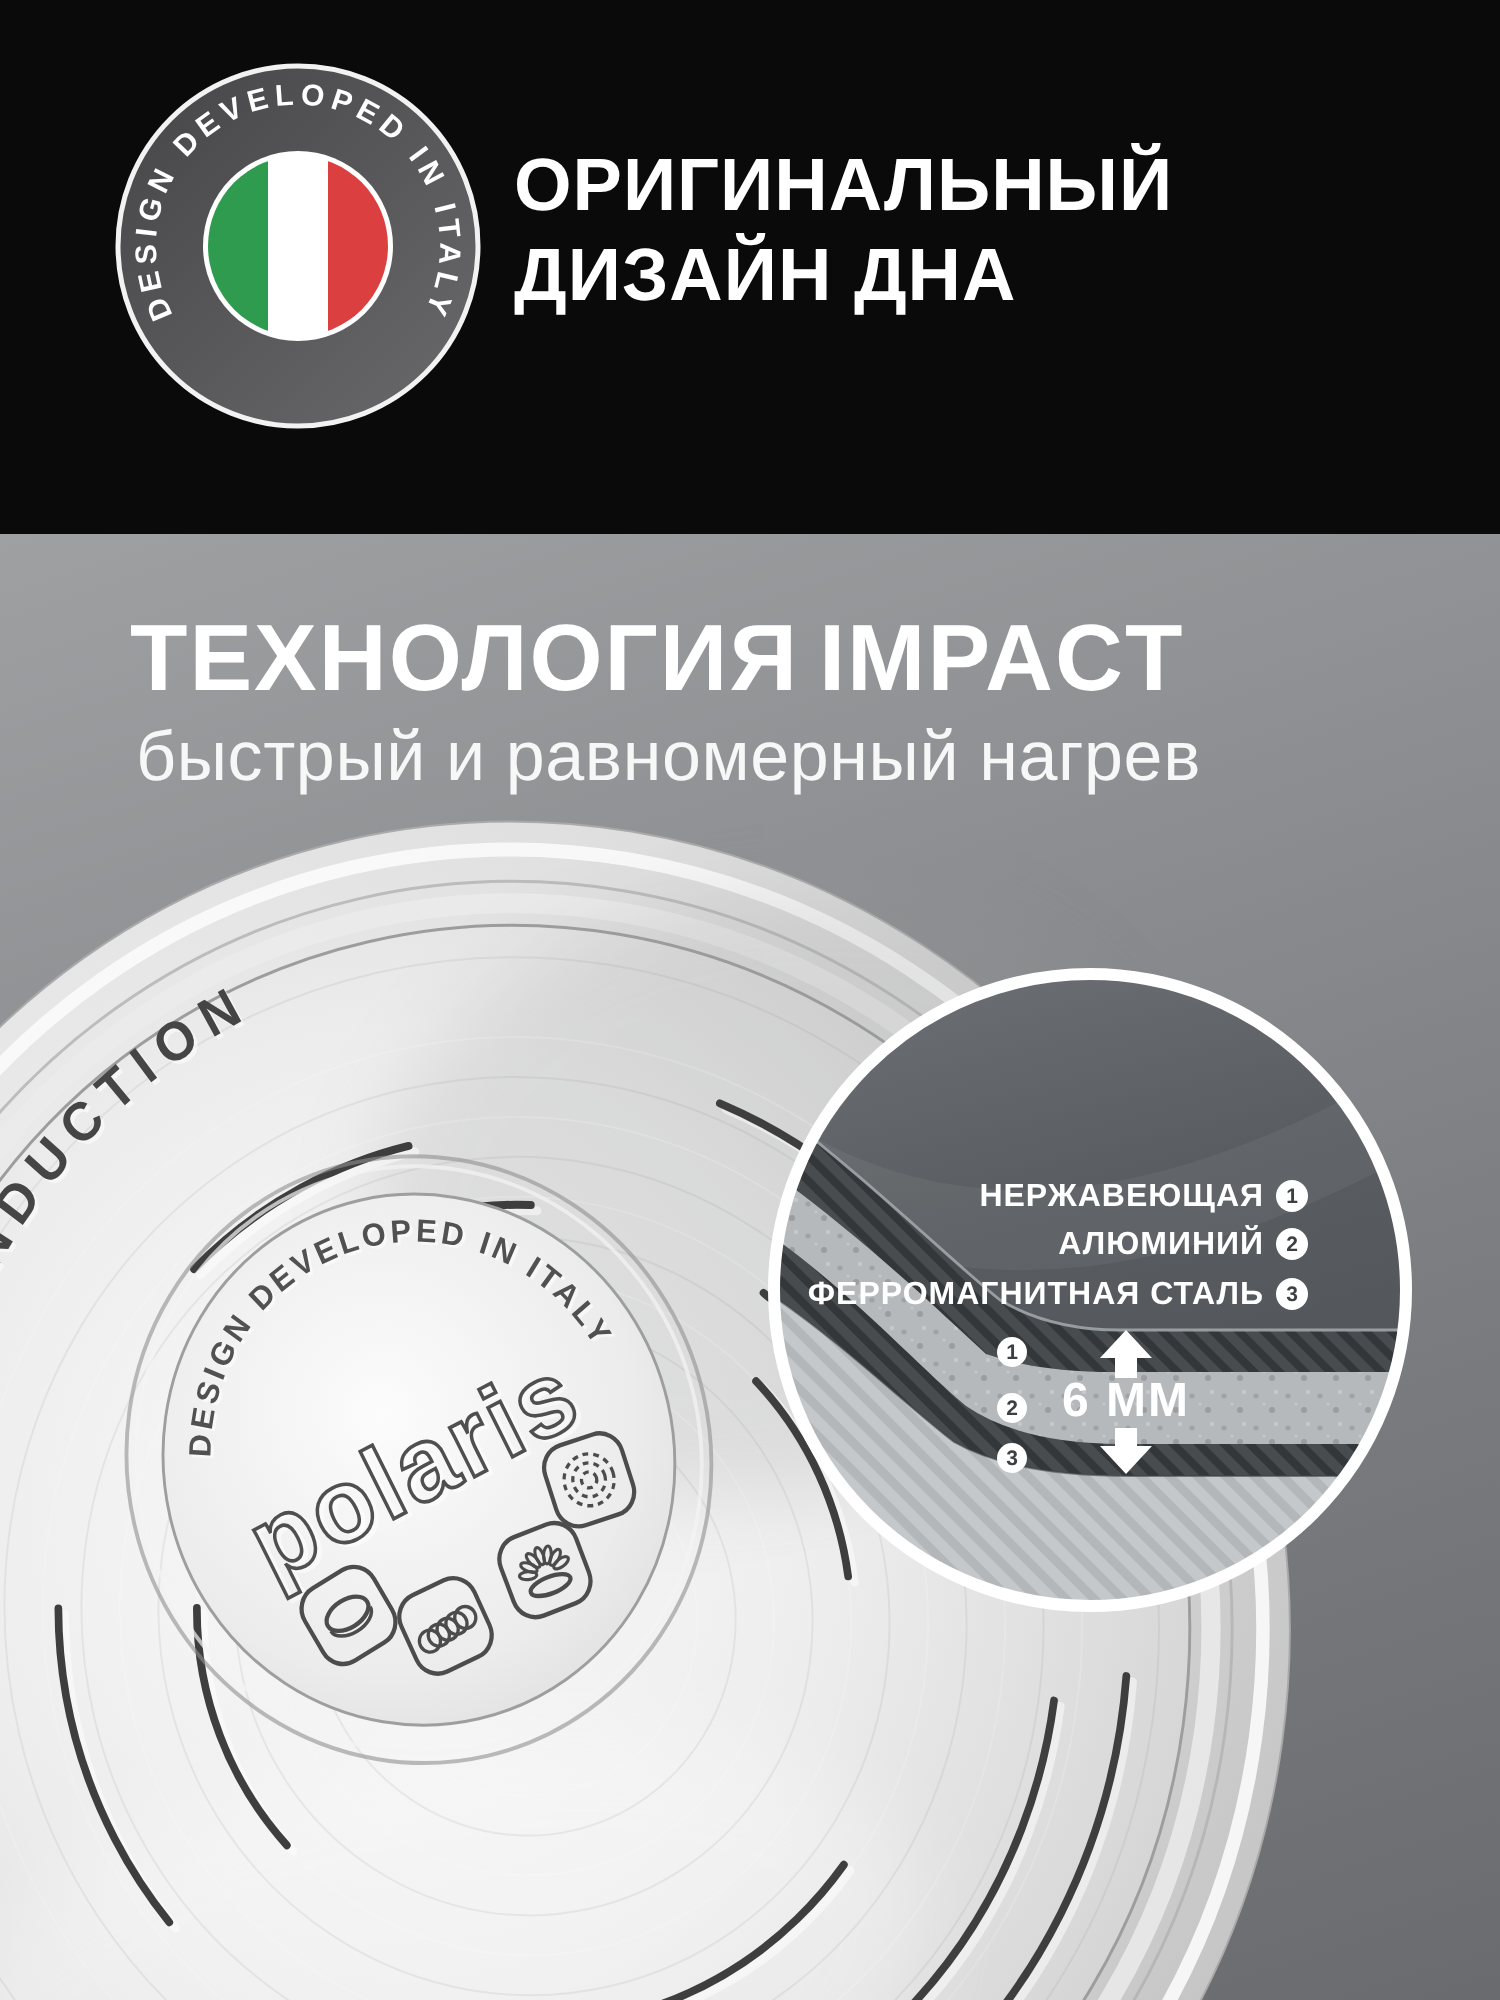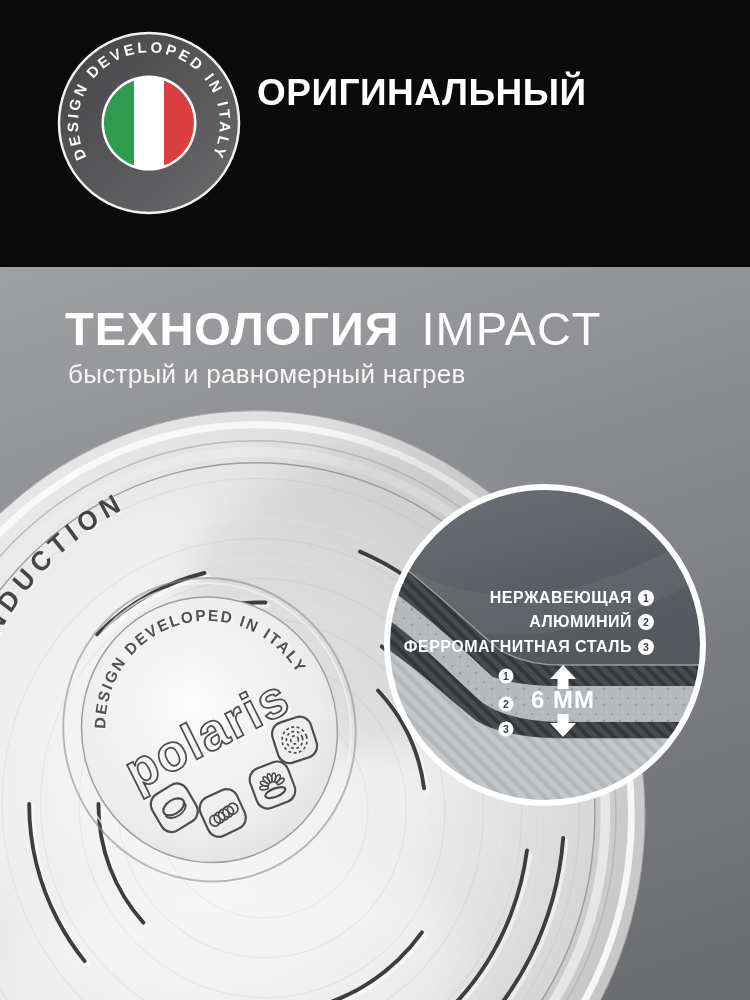--- a/index.html
+++ b/index.html
@@ -10,22 +10,22 @@
   .headline{position:absolute;left:257px;top:70px;color:#fff;font-size:37px;line-height:45px;
             letter-spacing:.5px;font-weight:700;}
   .tech-section{position:absolute;left:0;top:267px;width:750px;height:733px;
       background:linear-gradient(162deg,#9ea0a2 0%,#8e9093 30%,#7b7d80 62%,#696b6e 100%);}
   .pan{position:absolute;left:-138px;top:408px;width:800px;height:800px;
        transform:rotate(-13deg) scaleX(.96);z-index:1;}
   .inset{position:absolute;left:382px;top:482px;width:326px;height:326px;z-index:2;}
   .tech-title{position:absolute;left:65px;top:305px;color:#fff;font-size:47px;line-height:1;
               letter-spacing:1px;z-index:3;white-space:nowrap;}
   .tech-title .light{font-weight:700;}
-  .tech-title .bold{font-weight:400;margin-left:22px;}
-  .tech-subtitle{position:absolute;left:68px;top:359px;color:#f7f7f7;font-size:26px;
+  .tech-title .bold{font-weight:700;margin-left:10px;}
+  .tech-subtitle{position:absolute;left:68px;top:359px;color:#f7f7f7;font-size:35px;
                  letter-spacing:.3px;z-index:3;text-align:right;}
 </style>
 </head>
 <body>
 
 <div class="canvas">
 
   <div class="top-section">
     <svg class="badge" viewBox="-95 -95 190 190">
       <defs>
@@ -44,20 +44,21 @@
       </text>
       <circle r="47.5" fill="#ffffff"></circle>
       <g clip-path="url(#flagclip)">
         <rect x="-45" y="-45" width="30" height="90" fill="#2e9b4e"></rect>
         <rect x="-15" y="-45" width="30" height="90" fill="#ffffff"></rect>
         <rect x="15" y="-45" width="30" height="90" fill="#dc3f3f"></rect>
       </g>
     </svg>
     <div class="headline">
       <div>ОРИГИНАЛЬНЫЙ</div>
+      <div>ДИЗАЙН ДНА</div>
     </div>
   </div>
 
   <div class="tech-section"></div>
 
   <div class="tech-title"><span class="light">ТЕХНОЛОГИЯ</span><span class="bold">IMPACT</span></div>
   <div class="tech-subtitle">быстрый и равномерный нагрев</div>
 
   <svg class="pan" viewBox="0 0 800 800">
     <defs>

